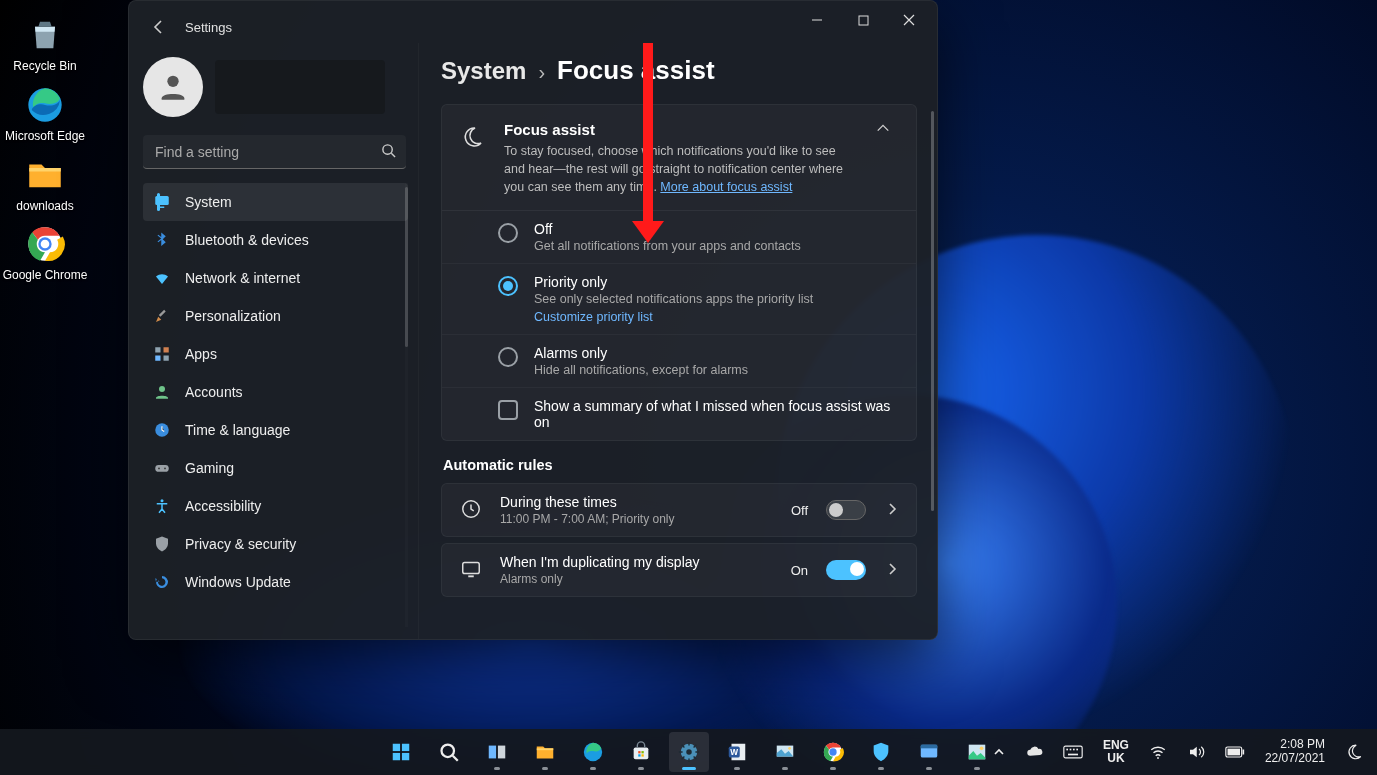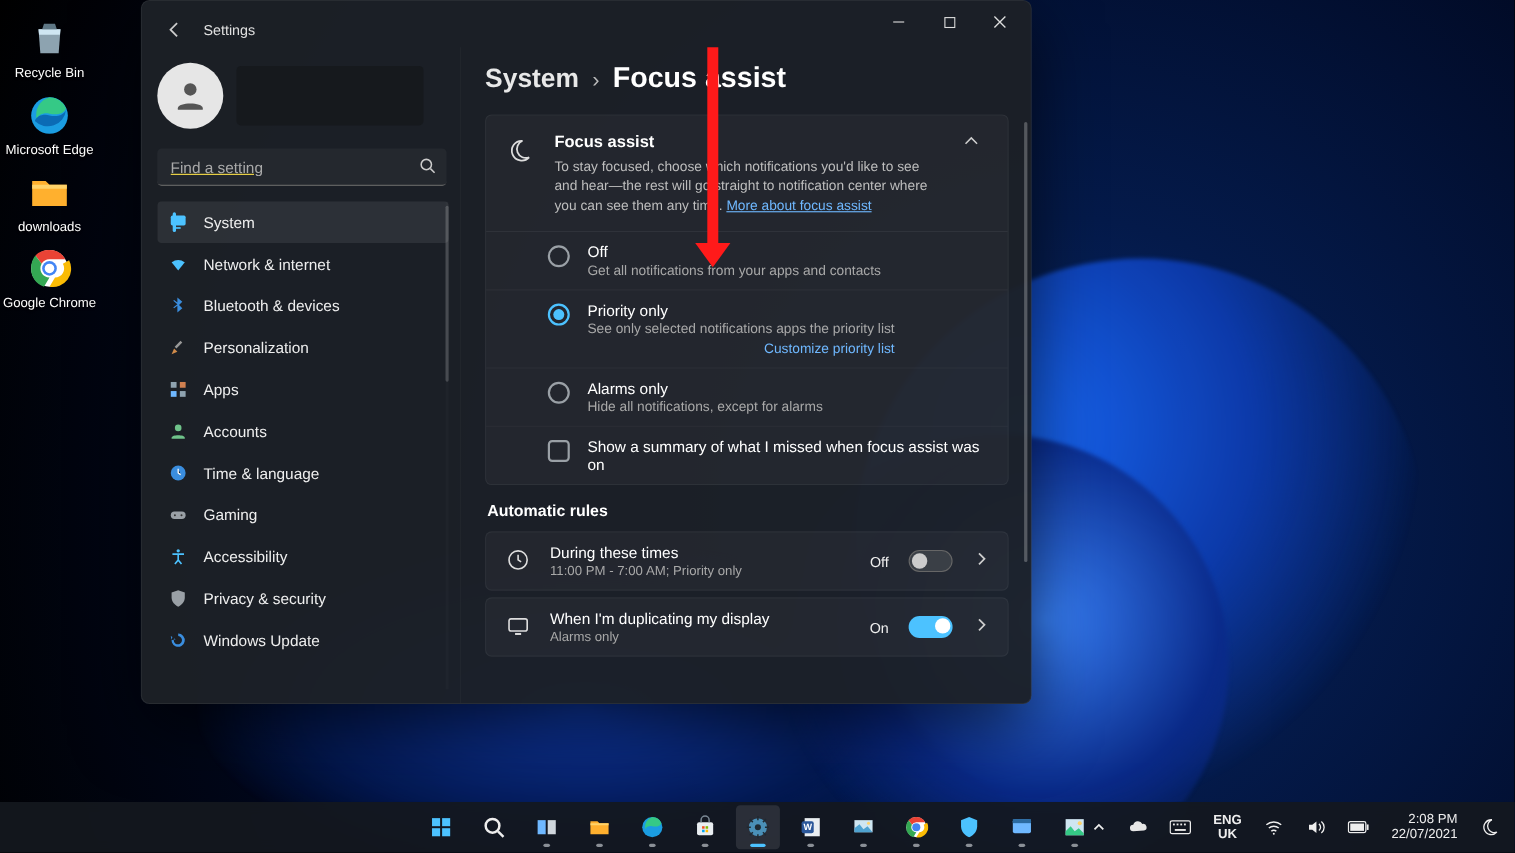--- a/index.html
+++ b/index.html
@@ -56,21 +56,21 @@
   .nav { width: 290px; padding: 8px 10px 12px 14px; border-right: 1px solid rgba(255,255,255,.03);
     display: flex; flex-direction: column; position: relative;}
   .user-row { display: flex; align-items: center; gap: 12px; padding: 6px 2px 14px 0;}
   .avatar { width: 60px; height: 60px; border-radius: 50%; background: #e6e6e6;
     display: flex; align-items: center; justify-content: center; }
   .avatar svg { width: 34px; height: 34px; fill: #555;}
   .user-info { width: 170px; height: 54px; background: #16191d; border-radius: 4px;}
   .search-wrap { position: relative; margin: 4px 2px 14px 0;}
   .search-wrap input { width: 100%; height: 34px; background: #24282e; border: none;
     border-bottom: 1px solid #666; border-radius: 4px; color: #fde047; padding: 0 34px 0 12px;
-    font-size: 14px; outline: none; text-decoration: underline;}
+    font-size: 14px; outline: none;}
   .search-wrap input::placeholder { color: #aaa;}
   .search-wrap .sicon { position: absolute; right: 10px; top: 50%; transform: translateY(-50%);
     color: #ccc; font-size: 14px;}
   .nav-scroll { overflow: hidden; flex: 1; position: relative;}
   .nav-list { list-style: none;}
   .nav-item { display: flex; align-items: center; gap: 14px; height: 38px;
     padding: 0 10px; border-radius: 4px; cursor: pointer; font-size: 14px; color: #eee;}
   .nav-item.active { background: rgba(255,255,255,.08);}
   .nav-item.active::before { content:""; position: absolute; left: 14px; width: 3px;
     height: 18px; background: #4cc2ff; border-radius: 2px;}
@@ -103,21 +103,21 @@
   .opt-row.first { border-top: 1px solid rgba(255,255,255,.06);}
   .radio { width: 20px; height: 20px; border: 2px solid #9aa0a6; border-radius: 50%;
     flex-shrink:0; margin-top:2px; cursor:pointer;}
   .radio.selected { border-color: #4cc2ff;}
   .radio.selected::after { content:""; display:block; width: 10px; height:10px;
     background: #4cc2ff; border-radius:50%; margin:3px;}
   .checkbox { width: 20px; height: 20px; border: 2px solid #9aa0a6; border-radius: 4px;
     flex-shrink:0; margin-top:2px; cursor:pointer;}
   .opt-txt .ot { font-size: 14px; color: #fff;}
   .opt-txt .od { font-size: 12.5px; color: #a8a8a8; margin-top:2px;}
-  .opt-txt .olnk { font-size: 12.5px; color: #6fb8ff; margin-top:4px; cursor:pointer;text-align:right;}
+  .opt-txt .olnk { font-size: 12.5px; color: #6fb8ff; margin-top:4px; cursor:pointer;}
 
   .section-title { font-size: 14.5px; font-weight:600; color:#fff; margin: 16px 0 10px 2px;}
 
   .rule-card { background: rgba(255,255,255,.035); border: 1px solid rgba(255,255,255,.05);
     border-radius: 6px; margin-bottom: 6px; display:flex; align-items:center;
     gap: 16px; padding: 10px 14px 10px 18px; cursor:pointer;}
   .rule-card .ricon { width:24px; height:24px; color:#ddd; flex-shrink:0;}
   .rule-txt { flex:1;}
   .rule-txt .rt { font-size: 14px; color: #fff;}
   .rule-txt .rd { font-size: 12px; color: #a8a8a8; margin-top:2px;}
@@ -271,32 +271,32 @@
                   <svg width="18" height="18" viewBox="0 0 24 24">
                     <rect x="3" y="4" width="18" height="12" rx="2" fill="#4cc2ff"></rect>
                     <rect x="9" y="18" width="6" height="2" fill="#4cc2ff"></rect>
                   </svg>
                 </span>
     <span>System</span>
               </li>
               <li class="nav-item">
                 <span class="nicon">
                   <svg width="18" height="18" viewBox="0 0 24 24">
+                    <path fill="#3a8dde" d="M11 2l6 5-4 4 4 4-6 5v-8l-4 3-1-1 5-4-5-4 1-1 4 3z"></path>
+                  </svg>
+                </span>
+    <span>Bluetooth &amp; devices</span>
+              </li>
+              <li class="nav-item">
+                <span class="nicon">
+                  <svg width="18" height="18" viewBox="0 0 24 24">
                     <path fill="#4cc2ff" d="M12 20l8-10c-5-4-11-4-16 0z"></path>
                   </svg>
                 </span>
     <span>Network &amp; internet</span>
-              </li>
-              <li class="nav-item">
-                <span class="nicon">
-                  <svg width="18" height="18" viewBox="0 0 24 24">
-                    <path fill="#3a8dde" d="M11 2l6 5-4 4 4 4-6 5v-8l-4 3-1-1 5-4-5-4 1-1 4 3z"></path>
-                  </svg>
-                </span>
-    <span>Bluetooth &amp; devices</span>
               </li>
               <li class="nav-item">
                 <span class="nicon">
                   <svg width="18" height="18" viewBox="0 0 24 24">
                     <path fill="#d18b4a" d="M4 20l3-7 4 4-7 3z"></path>
                     <rect x="11" y="3" width="3" height="10" transform="rotate(45 12 8)" fill="#999"></rect>
                   </svg>
                 </span>
     <span>Personalization</span>
               </li>

